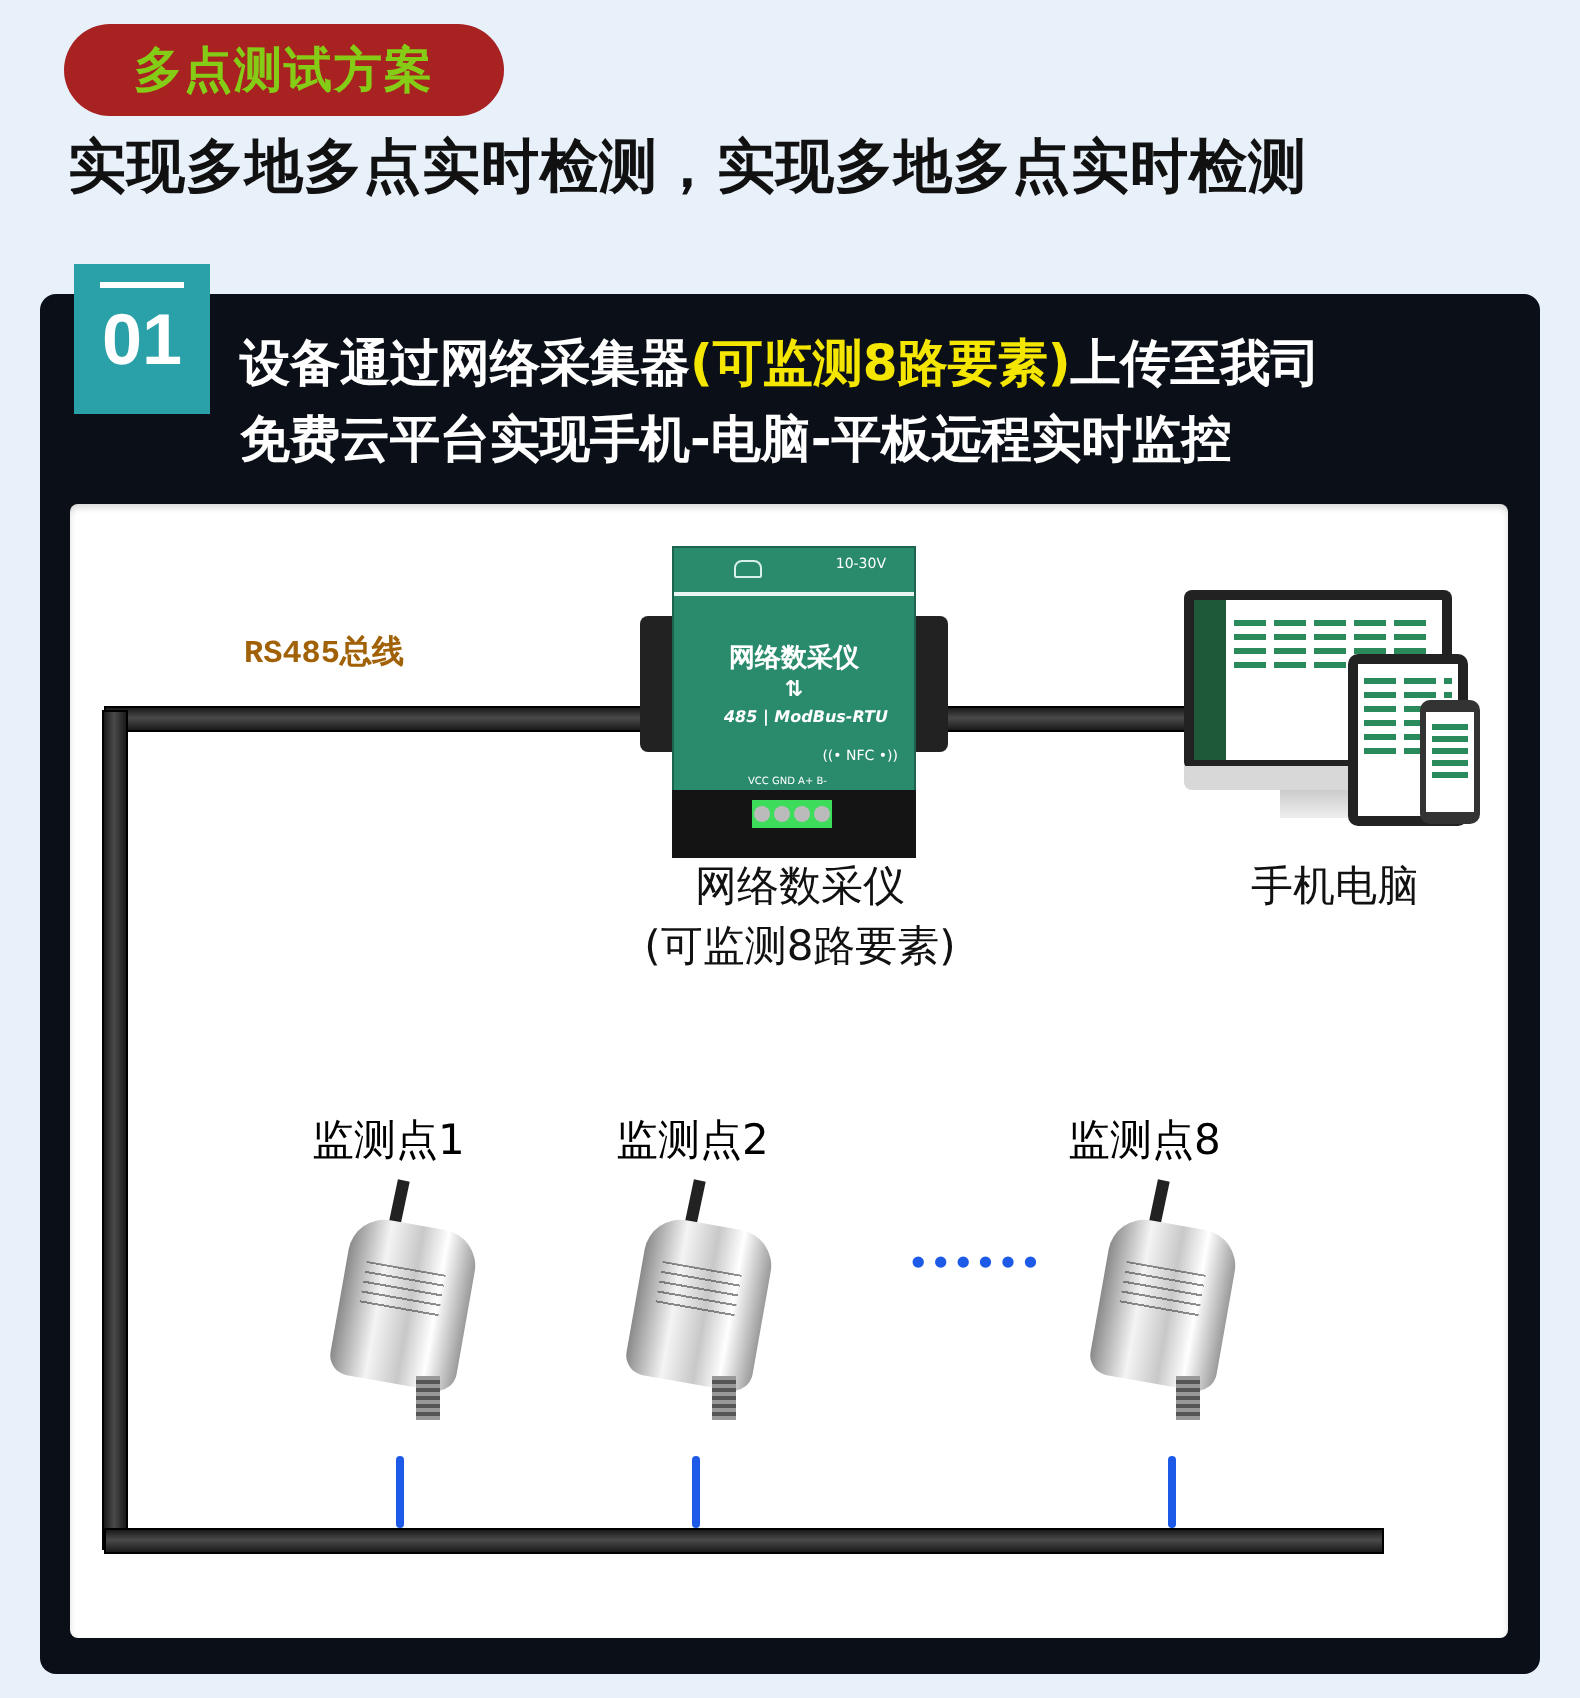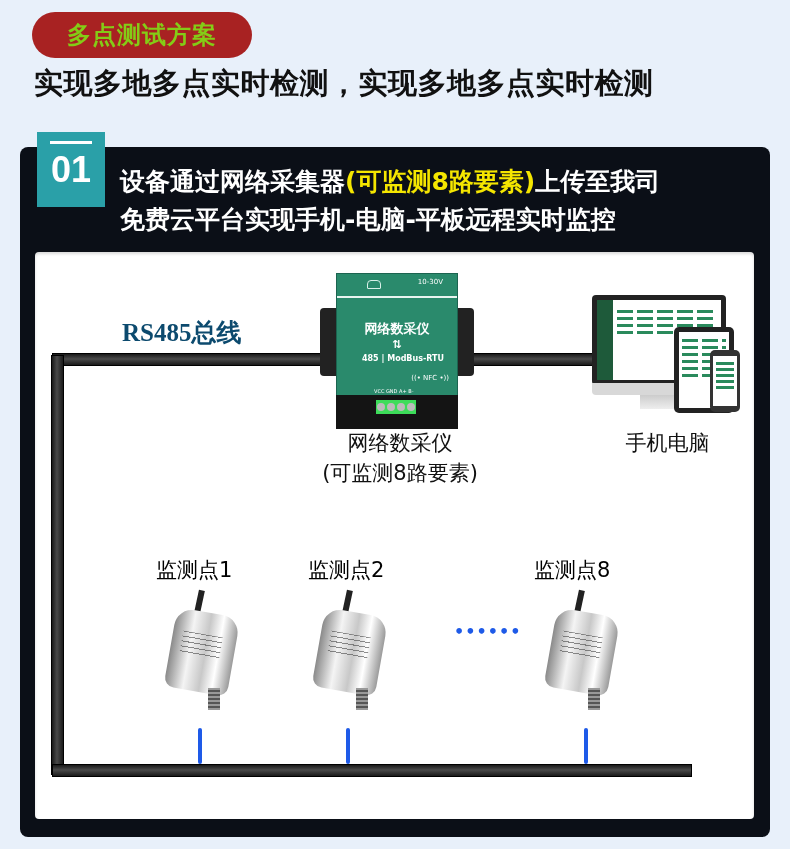--- a/index.html
+++ b/index.html
@@ -39,38 +39,38 @@
     position: absolute; left: 35px; top: 252px; width: 719px; height: 567px;
     background: #fff; border-radius: 4px;
     box-shadow: inset 0 2px 3px rgba(0,0,0,0.15);
   }
   .cable {
     position: absolute; background: linear-gradient(#1a1a1a, #4a4a4a 45%, #1a1a1a);
     border: 1px solid #000;
   }
   .cable.v { background: linear-gradient(90deg, #1a1a1a, #4a4a4a 45%, #1a1a1a); }
   .rs485 {
-    position: absolute; left: 122px; top: 316px; color: #0c4a6e;
-    font-size: 25px; font-weight: bold; font-family: Liberation Serif, serif;
+    position: absolute; left: 122px; top: 316px; color: #a16207;
+    font-size: 16px; font-weight: bold; font-family: Liberation Mono, monospace;
   }
   
   .bracket {
     position: absolute; top: 308px; width: 22px; height: 68px;
     background: #222; border-radius: 4px;
   }
   .device {
     position: absolute; left: 336px; top: 273px; width: 122px; height: 130px;
     background: #2a8a6c; border: 1px solid #1c6450;
   }
   .device .topline { position: absolute; left: 0; right: 0; top: 22px; height: 2px; background: #e8f5f0; }
   .device .icon-box { position: absolute; left: 30px; top: 6px; width: 14px; height: 9px; border: 1.5px solid #d8f0e8; border-radius: 4px 4px 1px 1px; }
   .device .volt { position: absolute; right: 14px; top: 4px; color: #fff; font-size: 7px; font-weight: normal; }
   .device .name { position: absolute; left: 0; right: 0; top: 46px; text-align: center; color: #fff; font-size: 13px; font-weight: bold; }
   .device .arrows { position: absolute; left: 0; right: 0; top: 64px; text-align: center; color: #fff; font-size: 11px; font-weight: bold; }
-  .device .proto { position: absolute; left: 12px; right: 0; top: 80px; text-align: center; color: #fff; font-size: 8px; font-weight: bold; }
+  .device .proto { position: absolute; left: 12px; right: 0; top: 80px; text-align: center; color: #fff; font-size: 8px; font-style: italic; font-weight: bold; }
   .device .nfc { position: absolute; right: 8px; top: 100px; color: #fff; font-size: 7px; }
   .device-bottom {
     position: absolute; left: 336px; top: 395px; width: 122px; height: 34px; background: #141414;
   }
   .terminal {
     position: absolute; left: 376px; top: 400px; width: 40px; height: 14px; background: #3ddc5a;
     display: flex; justify-content: space-around; align-items: center;
   }
   .terminal span { width: 8px; height: 8px; border-radius: 50%; background: #bbb; }
   .term-labels { position: absolute; left: 374px; top: 388px; font-size: 5px; color: #fff; }

